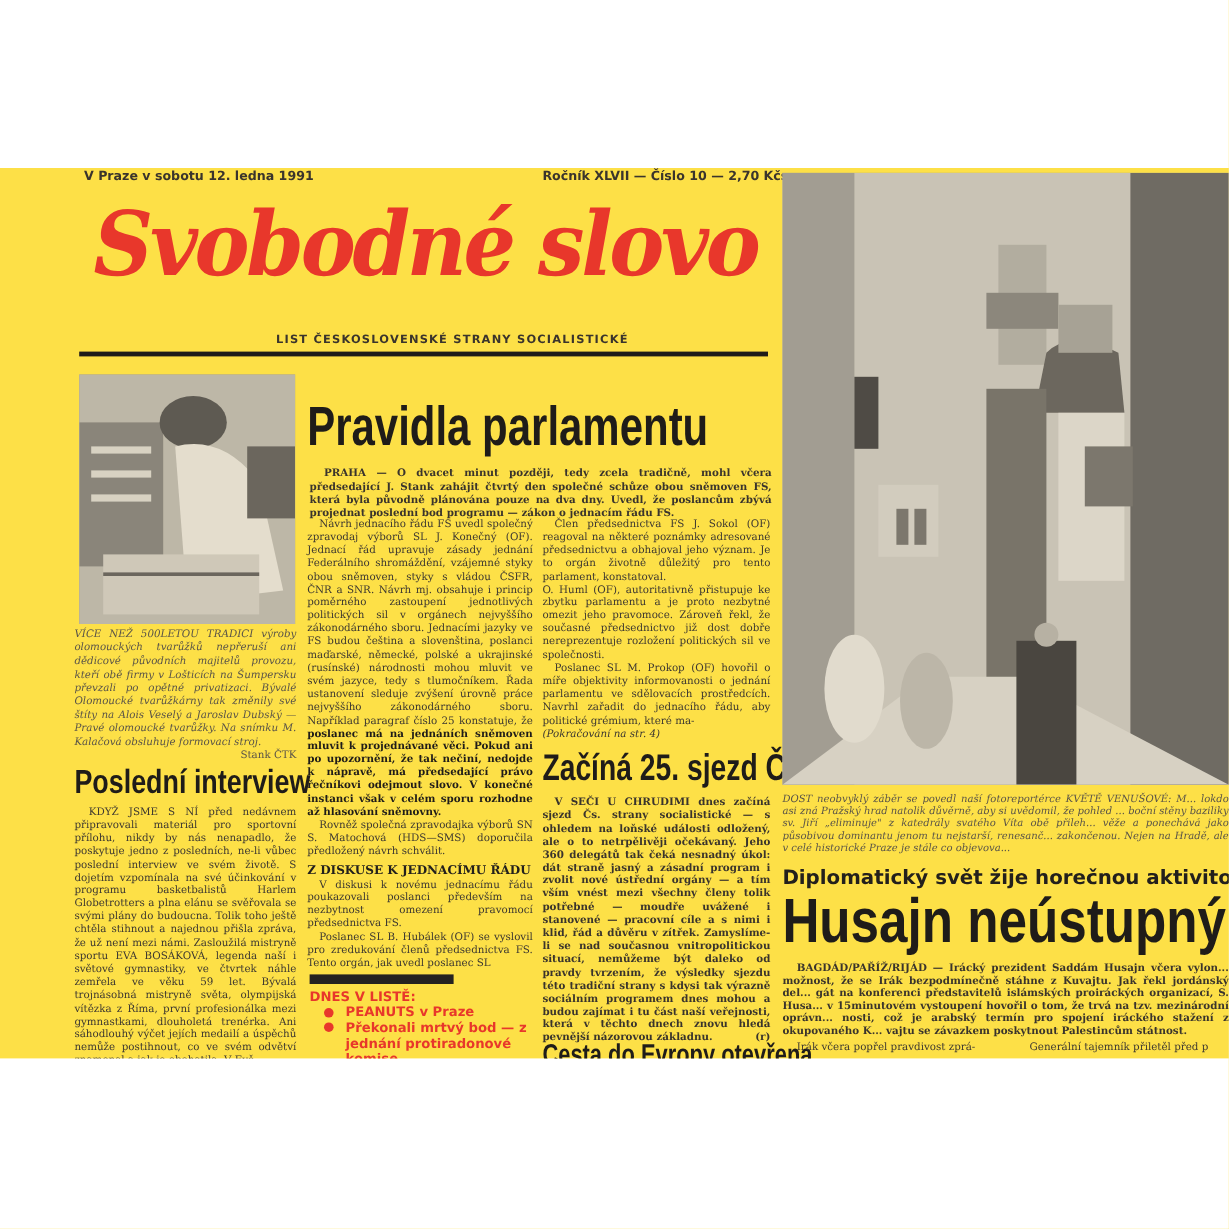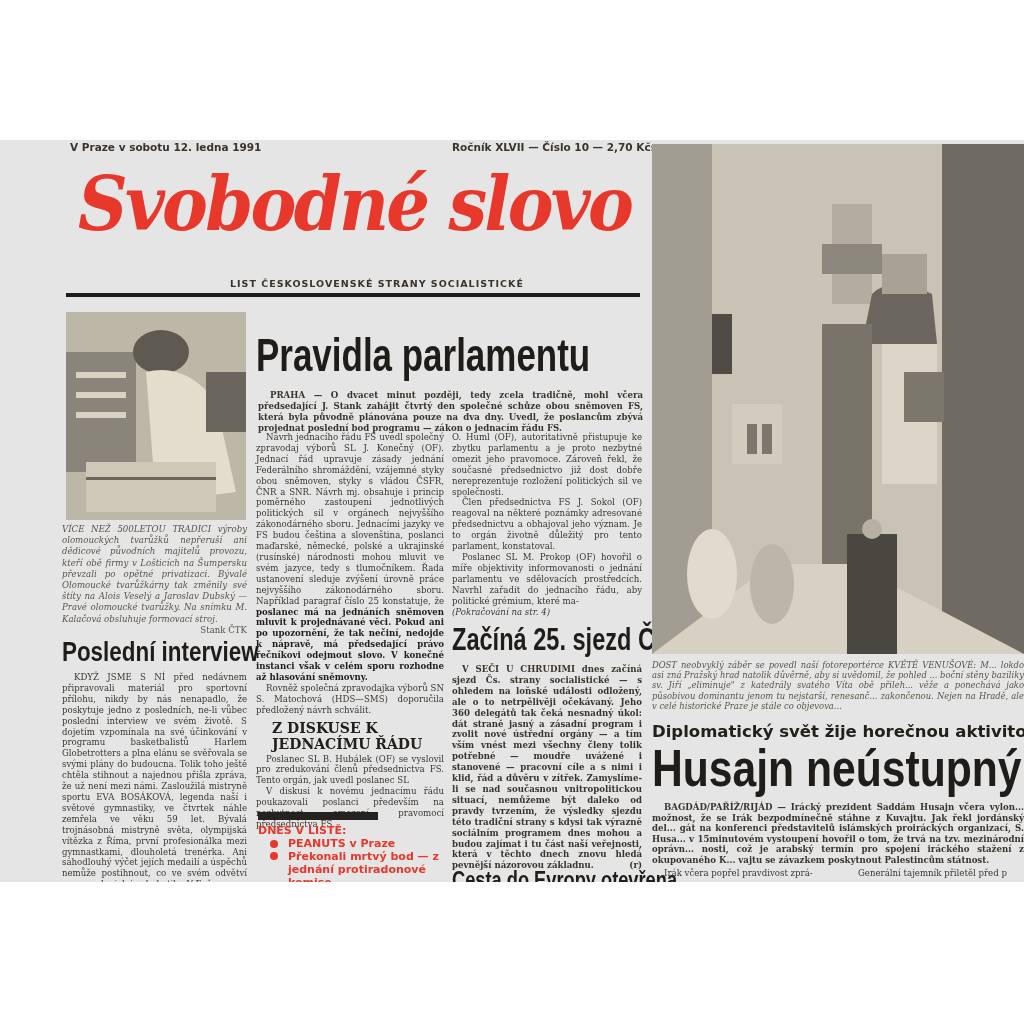--- a/index.html
+++ b/index.html
@@ -1,19 +1,19 @@
 <!DOCTYPE html>
 <html><head>
 <meta charset="utf-8">
 <style>
   html, body { margin:0; padding:0; }
   body { width:1024px; height:1024px; background:#ffffff; position:relative; overflow:hidden;
          font-family:"DejaVu Serif", serif; color:#2a2520; }
   .paper { position:absolute; left:0; top:140px; width:1024px; height:742px;
-           background:#e5e5e5; overflow:hidden; }
+           background:#fde047; overflow:hidden; }
   .abs { position:absolute; }
   .dateline { font-family:"DejaVu Sans", sans-serif; font-weight:bold; font-size:10.5px; color:#3a342c; top:0; }
   .masthead { left:78px; top:14px; width:560px; height:100px; font-family:"DejaVu Serif", serif;
               font-style:italic; font-weight:bold; color:#e8372b; font-size:74px; letter-spacing:-3px;
               line-height:100px; white-space:nowrap; transform:scaleX(0.93); transform-origin:left center; }
   .subtitle { font-family:"DejaVu Sans", sans-serif; font-weight:bold; font-size:9.5px; letter-spacing:1px; color:#3a342c; }
   .rule-thick { background:#1f1c19; height:4px; }
   .photo { background:#a9a394; overflow:hidden; }
   .caption { font-family:"DejaVu Serif", serif; font-style:italic; font-size:8.6px; line-height:11.2px; color:#5a5448; text-align:justify; }
   .body { font-family:"DejaVu Serif", serif; font-size:8.6px; line-height:10.9px; color:#3c3730; text-align:justify; }
@@ -63,28 +63,28 @@
 
   <div class="abs headline" style="left:256px;top:188px;font-size:46px;transform:scaleX(0.76);">Pravidla parlamentu</div>
   <div class="abs body" style="left:258px;top:250px;width:385px;font-weight:bold;color:#3a342c;text-indent:12px;">PRAHA — O dvacet minut později, tedy zcela tradičně, mohl včera předsedající J. Stank zahájit čtvrtý den společné schůze obou sněmoven FS, která byla původně plánována pouze na dva dny. Uvedl, že poslancům zbývá projednat poslední bod programu — zákon o jednacím řádu FS.</div>
 
   <div class="abs" style="left:256px;top:292px;width:188px;">
     <div class="body" style="text-indent:10px;">
       <span>Návrh jednacího řádu FS uvedl společný zpravodaj výborů SL J. Konečný (OF). Jednací řád upravuje zásady jednání Federálního shromáždění, vzájemné styky obou sněmoven, styky s vládou ČSFR, ČNR a SNR. Návrh mj. obsahuje i princip poměrného zastoupení jednotlivých politických sil v orgánech nejvyššího zákonodárného sboru. Jednacími jazyky ve FS budou čeština a slovenština, poslanci maďarské, německé, polské a ukrajinské (rusínské) národnosti mohou mluvit ve svém jazyce, tedy s tlumočníkem. Řada ustanovení sleduje zvýšení úrovně práce nejvyššího zákonodárného sboru. Například paragraf číslo 25 konstatuje, že</span>
       <span class="dark">poslanec má na jednáních sněmoven mluvit k projednávané věci. Pokud ani po upozornění, že tak nečiní, nedojde k nápravě, má předsedající právo řečníkovi odejmout slovo. V konečné instanci však v celém sporu rozhodne až hlasování sněmovny.</span>
     </div>
     <div class="body" style="text-indent:10px;">Rovněž společná zpravodajka výborů SN S. Matochová (HDS—SMS) doporučila předložený návrh schválit.</div>
-    <div class="kicker" style="font-size:14px;margin:4px 16px 2px;font-family:'DejaVu Serif',serif;">Z DISKUSE K JEDNACÍMU ŘÁDU</div>
+    <div class="kicker" style="font-size:10px;margin:4px 0 2px;font-family:'DejaVu Serif',serif;">Z DISKUSE K JEDNACÍMU ŘÁDU</div>
+    <div class="body" style="text-indent:10px;">V diskusi k novému jednacímu řádu poukazovali poslanci především na nezbytnost omezení pravomocí předsednictva FS.</div>
     <div class="body" style="text-indent:10px;">Poslanec SL B. Hubálek (OF) se vyslovil pro zredukování členů předsednictva FS. Tento orgán, jak uvedl poslanec SL</div>
-    <div class="body" style="text-indent:10px;">V diskusi k novému jednacímu řádu poukazovali poslanci především na nezbytnost omezení pravomocí předsednictva FS.</div>
   </div>
 
   <div class="abs" style="left:452px;top:292px;width:190px;">
+    <div class="body" style="text-indent:10px;">Člen předsednictva FS J. Sokol (OF) reagoval na některé poznámky adresované předsednictvu a obhajoval jeho význam. Je to orgán životně důležitý pro tento parlament, konstatoval.</div>
     <div class="body">O. Huml (OF), autoritativně přistupuje ke zbytku parlamentu a je proto nezbytné omezit jeho pravomoce. Zároveň řekl, že současné předsednictvo již dost dobře nereprezentuje rozložení politických sil ve společnosti.</div>
-    <div class="body" style="text-indent:10px;">Člen předsednictva FS J. Sokol (OF) reagoval na některé poznámky adresované předsednictvu a obhajoval jeho význam. Je to orgán životně důležitý pro tento parlament, konstatoval.</div>
     <div class="body" style="text-indent:10px;">Poslanec SL M. Prokop (OF) hovořil o míře objektivity informovanosti o jednání parlamentu ve sdělovacích prostředcích. Navrhl zařadit do jednacího řádu, aby politické grémium, které ma-</div>
     <div class="body" style="font-style:italic;">(Pokračování na str. 4)</div>
   </div>
 
   <div class="abs ribbon" style="left:258px;top:672px;width:120px;"></div>
   <div class="abs red" style="left:258px;top:684px;width:185px;font-family:'DejaVu Sans',sans-serif;font-weight:bold;font-size:11px;line-height:13px;">
     <div>DNES V LISTĚ:</div>
     <div style="padding-left:12px;">
       <span class="bullet"></span><span>PEANUTS v Praze</span>
     </div>

